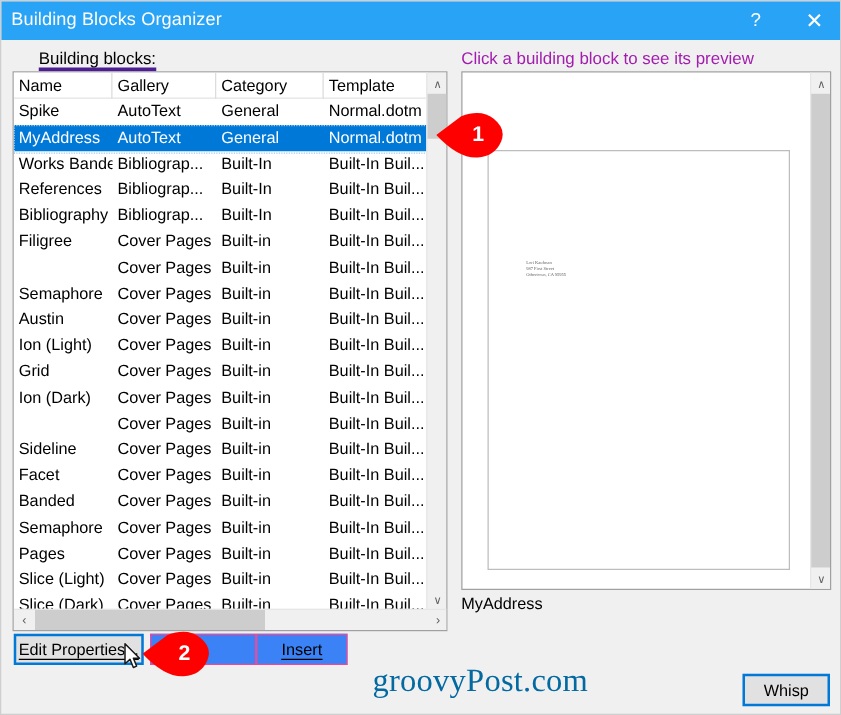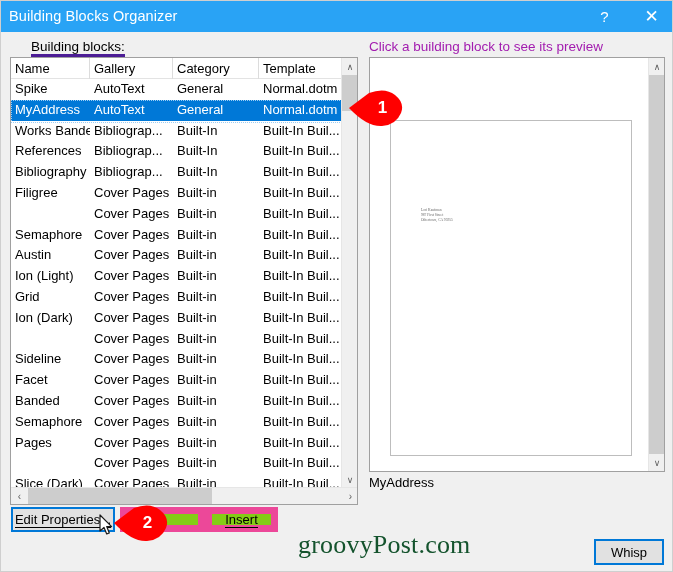--- a/index.html
+++ b/index.html
@@ -184,22 +184,22 @@
 
   #pv-caption {
     position: absolute; left: 368px; top: 474px;
     font-size: 13px; color: #000;
   }
 
   
   .btn {
     position: absolute;
     height: 25px;
-    background: #84cc16;
-    border: 7px solid #ec4899;
+    background: #3b82f6;
+    border: 1px solid #ec4899;
     font-size: 13px; color: #000;
     display: flex; align-items: center; justify-content: center;
     cursor: default;
   }
   .btn.default { border: 2px solid #0078d7; background: #e1e1e1; }
   .btn u { text-decoration: none; border-bottom: 1px solid #000; }
 
   #btn-edit   { left: 10px;  top: 506px; width: 104px; }
   #btn-delete { left: 119px; top: 506px; width: 85px; }
   #btn-insert { left: 204px; top: 506px; width: 73px; }
@@ -226,21 +226,21 @@
     padding-left: 11px;
   }
   #callout-1 { left: 348px; top: 88px; }
   #callout-2 { left: 113px; top: 503px; }
 
   
   #watermark {
     position: absolute; left: 297px; top: 529px;
     font-family: "Liberation Serif", serif;
     font-size: 26px;
-    color: #14532d;
+    color: #0369a1;
     letter-spacing: 0.2px;
     white-space: nowrap;
   }
 </style>
 </head>
 <body>
 
 <div id="dialog">
 
   <div id="titlebar">
@@ -361,20 +361,21 @@
           <div class="cell c2">Built-in</div>
           <div class="cell c3">Built-In Buil...</div>
         </div>
         <div class="lv-row">
           <div class="cell c0">Pages</div>
           <div class="cell c1">Cover Pages</div>
           <div class="cell c2">Built-in</div>
           <div class="cell c3">Built-In Buil...</div>
         </div>
         <div class="lv-row">
+          <div class="cell c0">Slice (Light)</div>
           <div class="cell c1">Cover Pages</div>
           <div class="cell c2">Built-in</div>
           <div class="cell c3">Built-In Buil...</div>
         </div>
         <div class="lv-row">
           <div class="cell c0">Slice (Dark)</div>
           <div class="cell c1">Cover Pages</div>
           <div class="cell c2">Built-in</div>
           <div class="cell c3">Built-In Buil...</div>
         </div>

